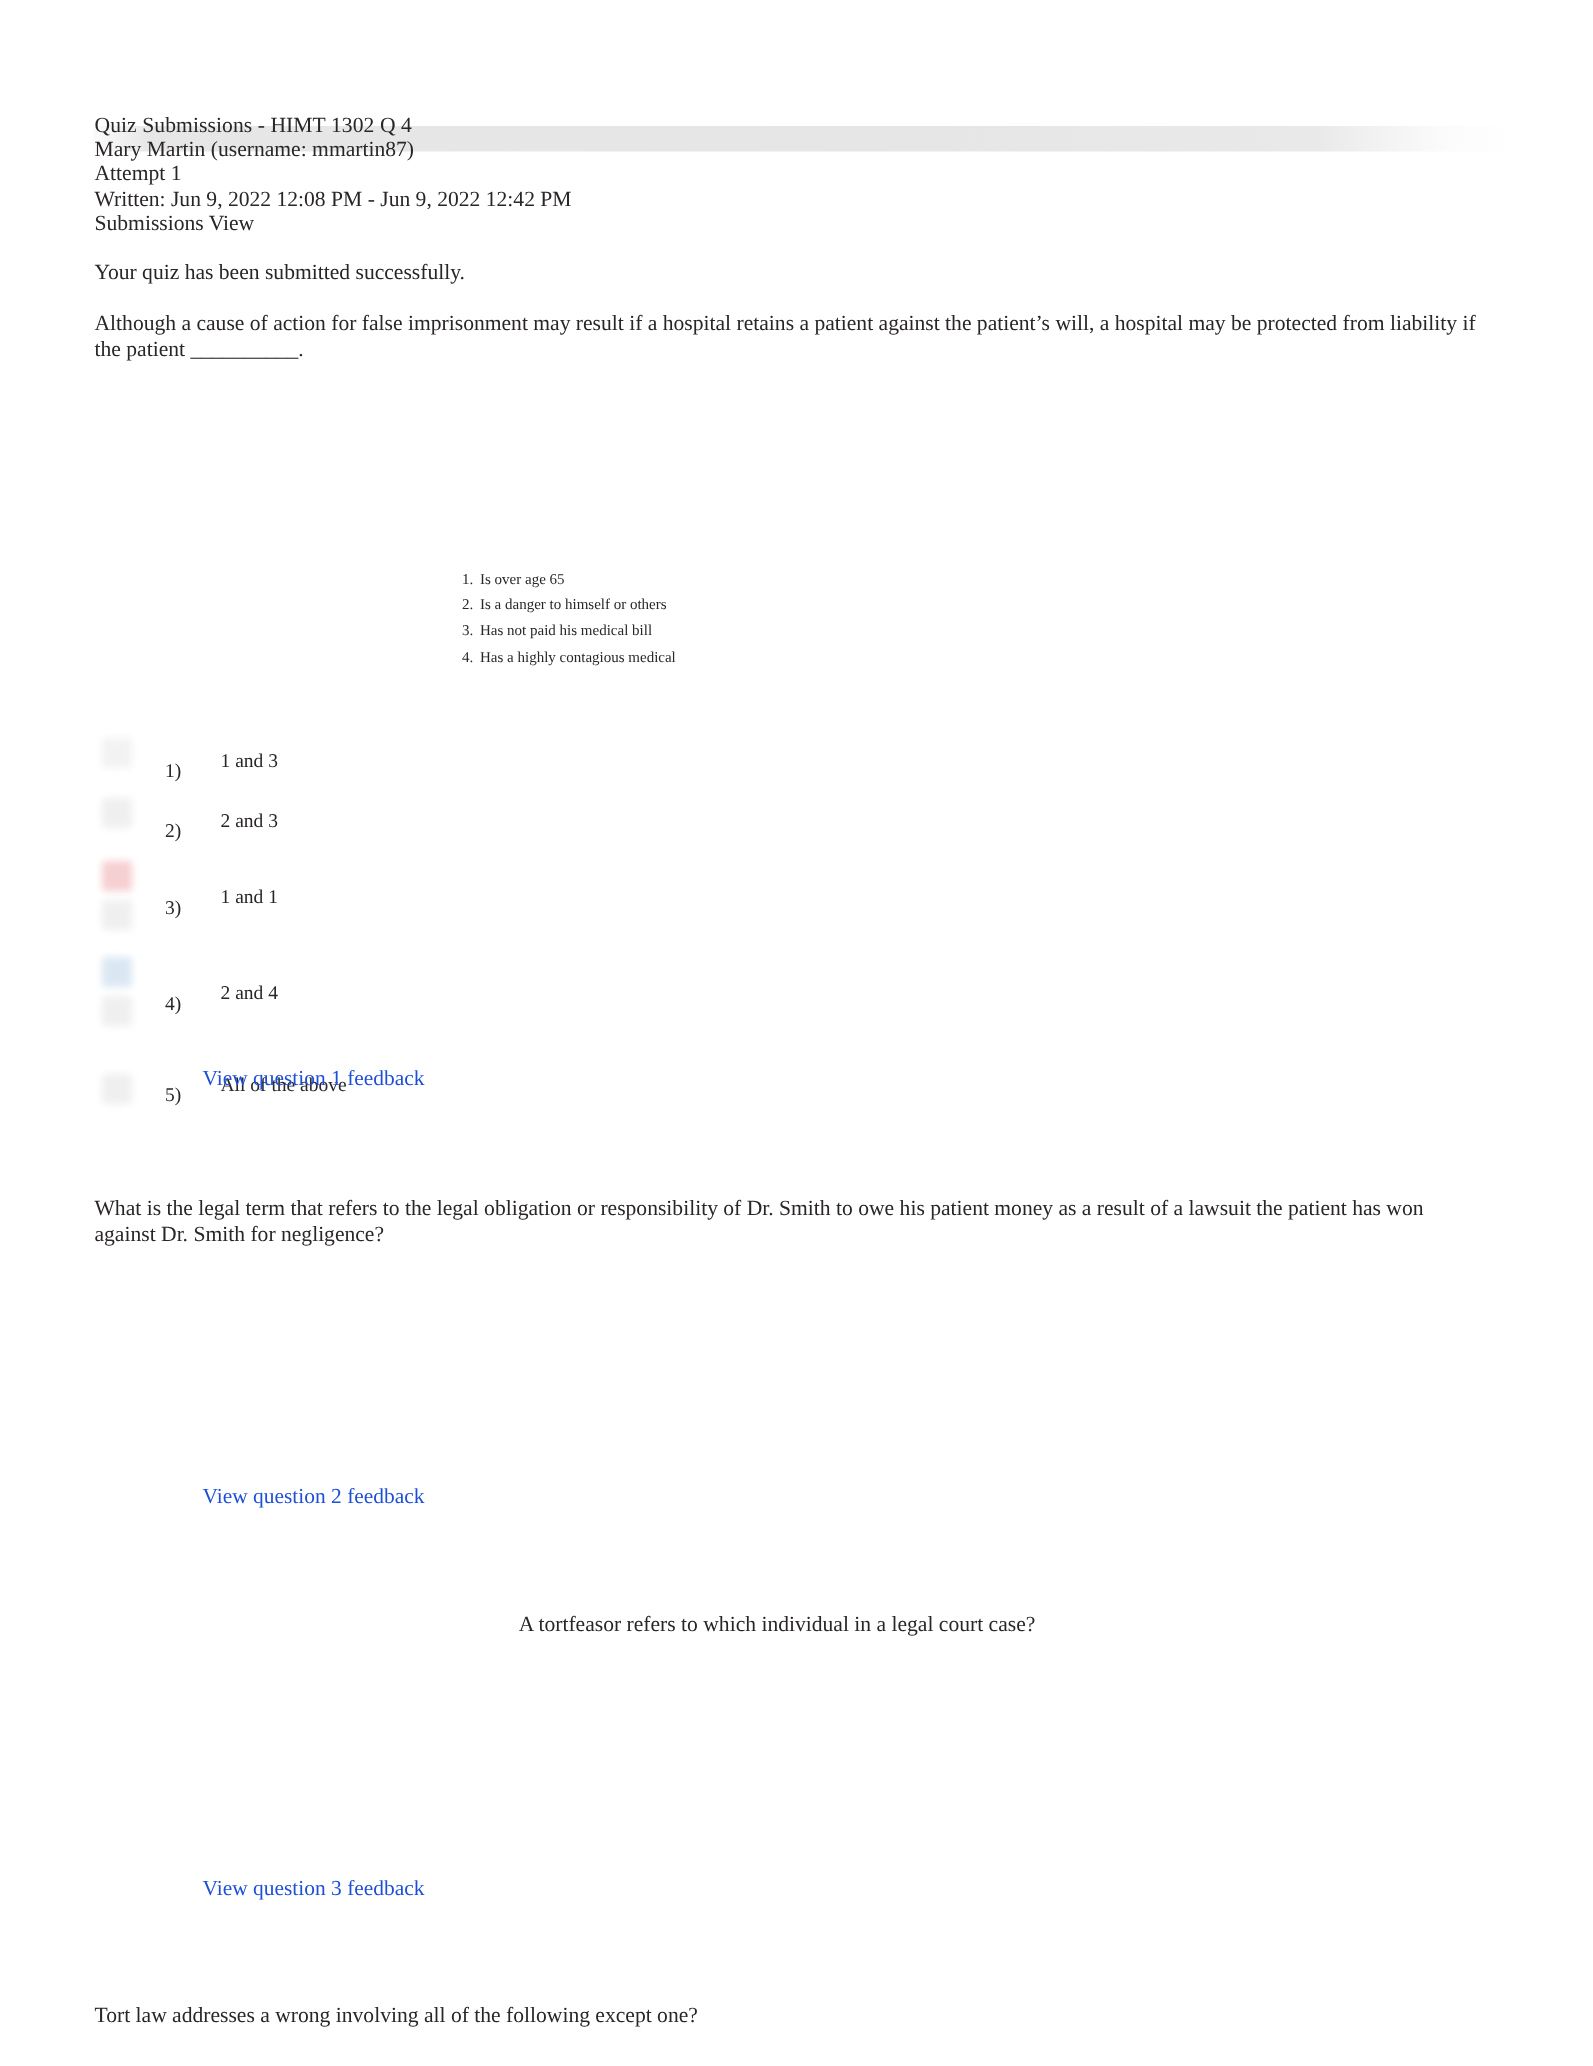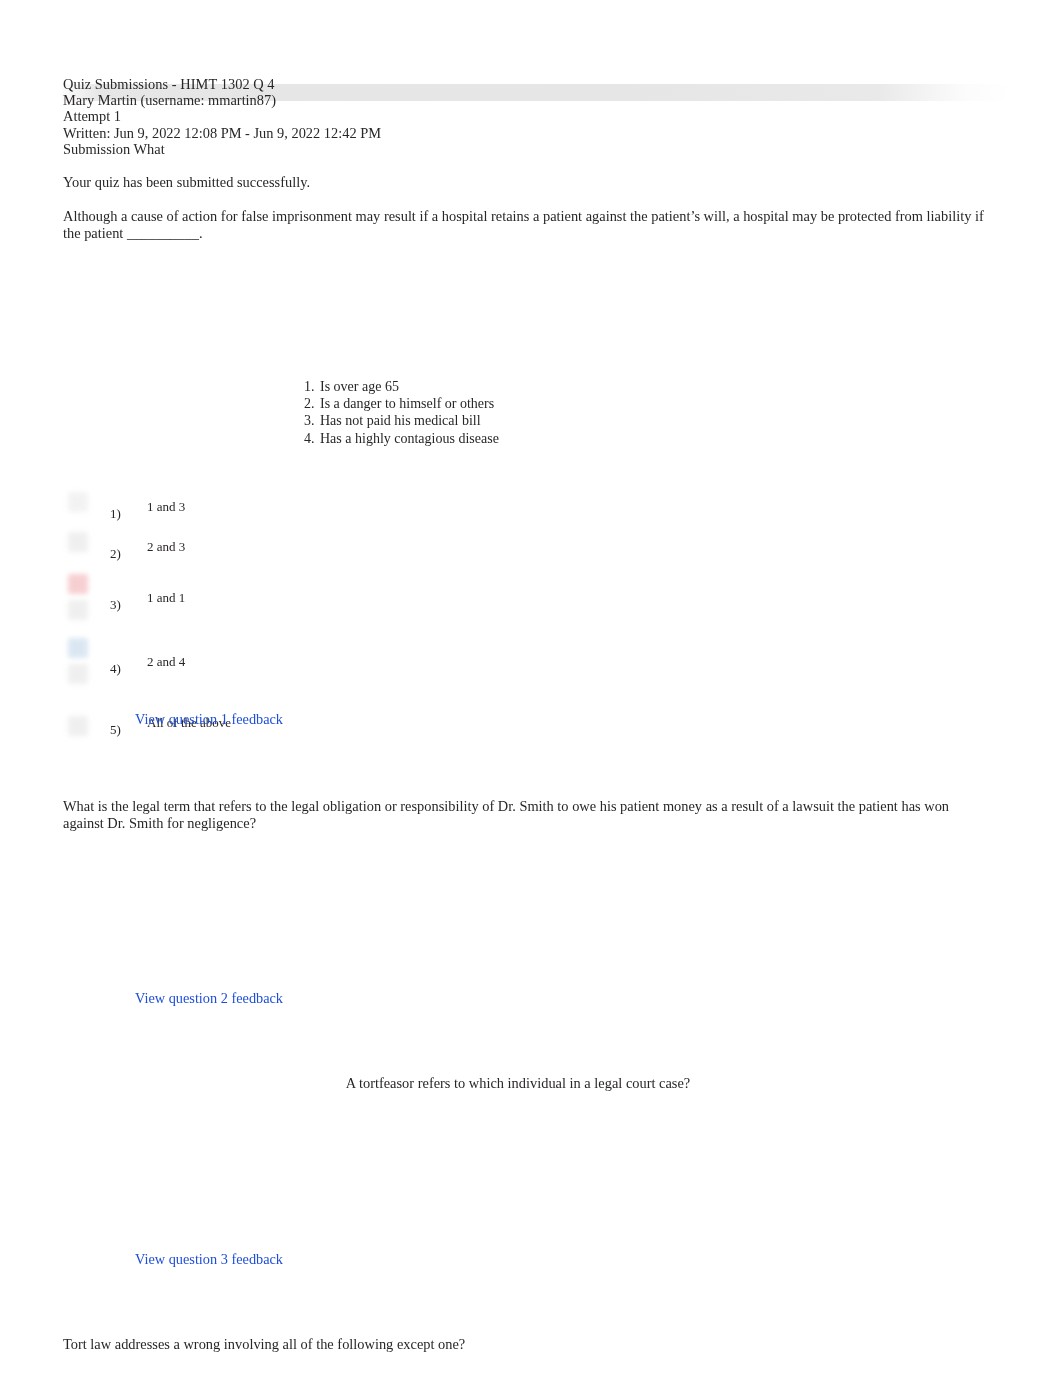--- a/index.html
+++ b/index.html
@@ -69,21 +69,21 @@
   .q-block { position: relative; }
 
   
   .stem-list {
     position: absolute;
     left: 237px;
     top: 0;
     margin: 0;
     padding: 0 0 0 18px;
     list-style: decimal;
-    font-size: 14px;
+    font-size: 10px;
     line-height: 17.2px;
     color: #2a2626;
   }
   .stem-list li { padding-left: 2px; }
 
   
   .options {
     position: relative;
     margin: 0;
     padding: 0;
@@ -141,36 +141,36 @@
 <div class="page">
 
   <div class="header-band"></div>
 
   <div class="content">
 
     <div class="meta-line title">Quiz Submissions - HIMT 1302 Q 4</div>
     <div class="meta-line">Mary Martin (username: mmartin87)</div>
     <div class="meta-line">Attempt 1</div>
     <div class="meta-line">Written: Jun 9, 2022 12:08 PM - Jun 9, 2022 12:42 PM</div>
-    <div class="meta-line">Submission What</div>
+    <div class="meta-line">Submissions View</div>
 
     <div class="spacer-sm"></div>
 
     <div class="para">Your quiz has been submitted successfully.</div>
 
     <div class="spacer-sm"></div>
 
     <div class="q-block" style="height:590px; position:relative;">
       <div class="para" style="width:930px;">Although a cause of action for false imprisonment may result if a hospital retains a patient against the patient’s will, a hospital may be protected from liability if the patient __________.</div>
 
       <ol class="stem-list" style="top:170px;">
         <li>Is over age 65</li>
         <li>Is a danger to himself or others</li>
         <li>Has not paid his medical bill</li>
-        <li>Has a highly contagious disease</li>
+        <li>Has a highly contagious medical</li>
       </ol>
 
       <ul class="options">
         <li class="opt-row" style="top:250px;">
           <span class="opt-marker m-blank"></span>
           <span class="opt-num" style="top:14px;">1)</span>
           <span class="opt-text" style="top:6px;">1 and 3</span>
         </li>
         <li class="opt-row" style="top:290px;">
           <span class="opt-marker m-gray"></span>

